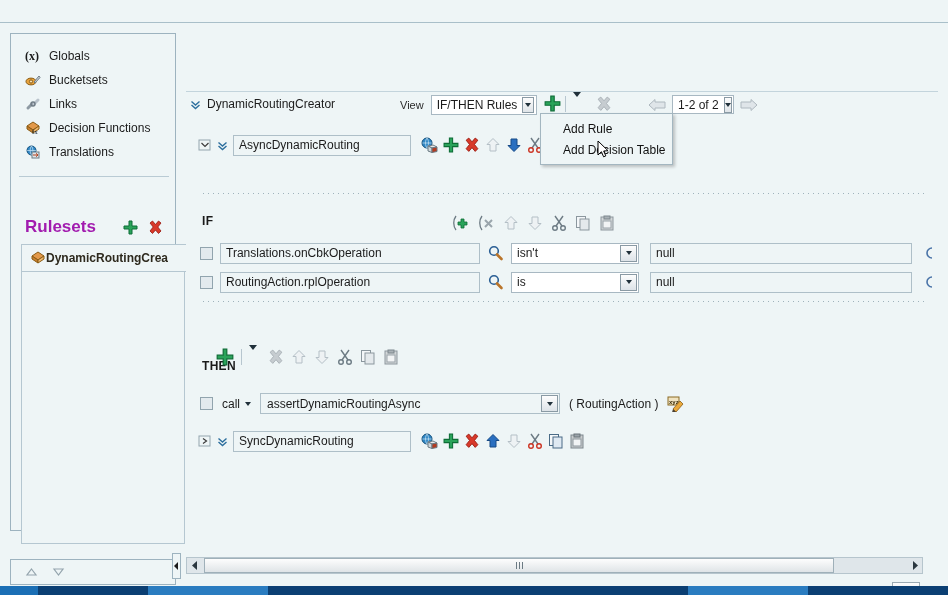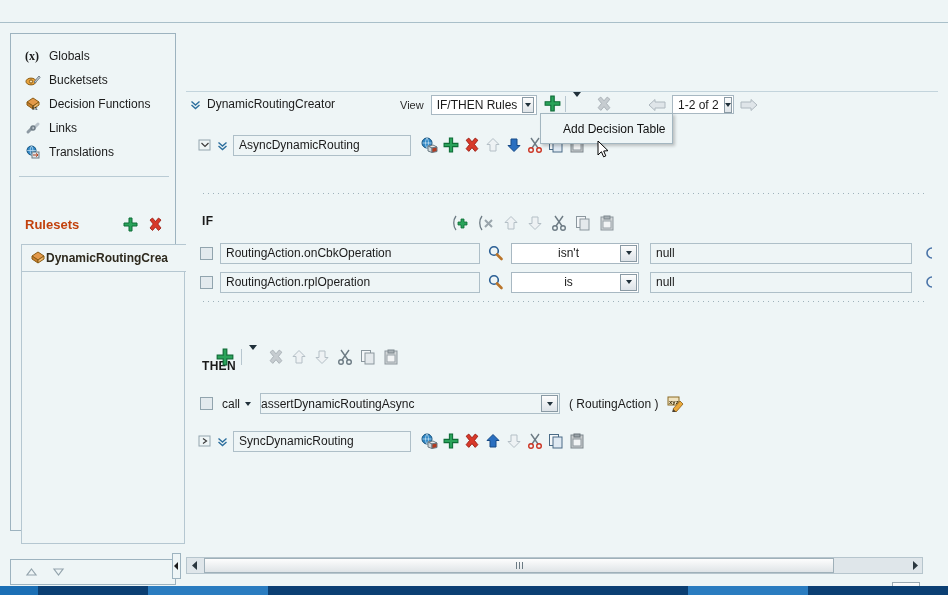--- a/index.html
+++ b/index.html
@@ -61,21 +61,21 @@
     display:flex; align-items:center; height:24px; gap:8px; cursor:default;
   }
   .navitem .lbl { font-size:12px; color:#1b1b1b; }
 
   .navdivider { position:absolute; left:8px; top:142px; width:150px; height:1px; background:#b9cbd4; }
 
   .rulesets-hdr {
     position:absolute; left:14px; top:183px; width:150px;
     display:flex; align-items:center;
   }
-  .rulesets-hdr .t { font-weight:bold; font-size:13px; color:#c2410c; }
+  .rulesets-hdr .t { font-weight:bold; font-size:17px; color:#a21caf; }
   .rulesets-hdr .sp { flex:1; }
 
   .ruleset-box {
     position:absolute; left:10px; top:210px; width:172px; height:28px;
     background:#eef5f6; border:1px solid #b5c7d1;
     display:flex; align-items:center; padding-left:8px;
     overflow:hidden;
   }
   .ruleset-box .t { font-weight:bold; font-size:12px; color:#2e2a1e; white-space:nowrap; }
 
@@ -161,32 +161,32 @@
 
   .cond-row { position:absolute; left:14px; width:738px; height:24px; display:flex; align-items:center; gap:7px; }
   .cbox { width:13px; height:13px; background:#e3eaee; border:1px solid #91a4ae; }
   .fld {
     height:21px; background:#eef5f6; border:1px solid #aebfc8;
     font-size:12px; color:#1b1b1b; display:flex; align-items:center; padding-left:5px;
   }
 
   .opcombo { width:128px; height:21px; background:#ffffff; border:1px solid #a8b8c2;
     display:flex; align-items:center; font-size:12px; color:#1b1b1b; padding-left:5px; }
-  .opcombo .cv { flex:1;text-align:center; }
+  .opcombo .cv { flex:1; }
   .opcombo .btn { width:17px; height:17px; margin-right:1px;
     background:linear-gradient(#fdfdfd,#dde3e8); border:1px solid #8a9aa4;
     display:flex;align-items:center;justify-content:center; }
 
   .then-toolbar { position:absolute; left:30px; display:flex; align-items:center; gap:7px; }
 
   .action-row { position:absolute; left:14px; display:flex; align-items:center; gap:9px; }
   .calldd { display:flex; align-items:center; gap:5px; font-size:12px; color:#1b1b1b; }
   .actioncombo {
     width:300px; height:21px; background:#eef5f6; border:1px solid #aebfc8;
-    display:flex; align-items:center; font-size:12px; color:#1b1b1b; padding-left:0;
+    display:flex; align-items:center; font-size:12px; color:#1b1b1b; padding-left:6px;
   }
   .actioncombo .cv { flex:1; }
   .actioncombo .btn { width:17px;height:17px;margin-right:1px;
     background:linear-gradient(#fdfdfd,#dde3e8); border:1px solid #8a9aa4;
     display:flex;align-items:center;justify-content:center; }
   .paren { font-size:12px; color:#1b1b1b; white-space:nowrap; }
 
   
   .hscroll {
     position:absolute; left:0; top:524px; width:737px; height:17px;
@@ -253,48 +253,48 @@
 
         <div class="navitem">
           <span class="ic">
             <svg width="16" height="14" viewBox="0 0 16 14">
               <ellipse cx="6" cy="8.5" rx="5" ry="3.4" fill="#e8a33d" stroke="#8a5c14"></ellipse>
               <path d="M9 9 L14 3 L15 4.5 L10 10 Z" fill="#cfd6db" stroke="#6c7a84"></path>
               <circle cx="6" cy="8.5" r="1.6" fill="#f6e0b2" stroke="#8a5c14"></circle>
             </svg>
           </span>
           <span class="lbl">Bucketsets</span>
+        </div>
+
+        <div class="navitem">
+          <span class="ic">
+            <svg width="16" height="14" viewBox="0 0 16 14">
+              <path d="M3 11 L7 7" stroke="#8e9aa3" stroke-width="3" stroke-linecap="round"></path>
+              <path d="M9 7 L13 3" stroke="#b9c3cb" stroke-width="3" stroke-linecap="round"></path>
+              <circle cx="8" cy="7" r="2" fill="none" stroke="#6e7b85" stroke-width="1.4"></circle>
+            </svg>
+          </span>
+          <span class="lbl">Links</span>
         </div>
 
         <div class="navitem">
           <span class="ic">
             <svg width="16" height="14" viewBox="0 0 16 14">
               <path d="M2 5 L8 1 L14 5 L8 9 Z" fill="#e3994a" stroke="#8a5c14"></path>
               <path d="M2 5 L2 8 L8 12 L8 9 Z" fill="#c97f2e" stroke="#8a5c14"></path>
               <path d="M14 5 L14 8 L8 12 L8 9 Z" fill="#f0b96f" stroke="#8a5c14"></path>
               <text x="7" y="13" font-family="Liberation Serif, serif" font-size="7" fill="#102030">fx</text>
             </svg>
           </span>
           <span class="lbl">Decision Functions</span>
         </div>
 
         <div class="navitem">
           <span class="ic">
             <svg width="16" height="14" viewBox="0 0 16 14">
-              <path d="M3 11 L7 7" stroke="#8e9aa3" stroke-width="3" stroke-linecap="round"></path>
-              <path d="M9 7 L13 3" stroke="#b9c3cb" stroke-width="3" stroke-linecap="round"></path>
-              <circle cx="8" cy="7" r="2" fill="none" stroke="#6e7b85" stroke-width="1.4"></circle>
-            </svg>
-          </span>
-          <span class="lbl">Links</span>
-        </div>
-
-        <div class="navitem">
-          <span class="ic">
-            <svg width="16" height="14" viewBox="0 0 16 14">
               <circle cx="6.5" cy="5.5" r="4.5" fill="#2f86c4" stroke="#15527e"></circle>
               <path d="M2.2 5.5 H10.8 M6.5 1 C4.6 3 4.6 8 6.5 10 M6.5 1 C8.4 3 8.4 8 6.5 10" stroke="#cfe6f5" fill="none" stroke-width="0.7"></path>
               <rect x="7" y="7" width="7" height="6" fill="#dfe6ea" stroke="#6b7a83"></rect>
               <path d="M8 10 H13 M11 8.3 L13 10 L11 11.7" stroke="#b4431f" stroke-width="1" fill="none"></path>
             </svg>
           </span>
           <span class="lbl">Translations</span>
         </div>
       </div>
 
@@ -515,21 +515,21 @@
           <svg width="16" height="16" viewBox="0 0 16 16">
             <rect x="2" y="2" width="12" height="13" fill="#d3d7d9" stroke="#8d979d"></rect>
             <rect x="5" y="1" width="6" height="3" fill="#a9b1b6" stroke="#7d878d"></rect>
             <rect x="4" y="6" width="8" height="7" fill="#f2f4f5" stroke="#9aa3a9"></rect>
           </svg>
         </span>
       </div>
 
       <div class="cond-row" style="top:208px;">
         <span class="cbox"></span>
-        <span class="fld" style="width:260px;">RoutingAction.onCbkOperation</span>
+        <span class="fld" style="width:260px;">Translations.onCbkOperation</span>
         <span class="ic">
           <svg width="17" height="16" viewBox="0 0 17 16">
             <circle cx="7" cy="6" r="4.3" fill="none" stroke="#2a5e94" stroke-width="1.6"></circle>
             <path d="M10 9.5 L14.5 14" stroke="#b9742a" stroke-width="2.6" stroke-linecap="round"></path>
           </svg>
         </span>
         <span class="opcombo">
           <span class="cv">isn't</span>
           <span class="btn">
               <span class="tri-down sm"></span>
@@ -725,20 +725,21 @@
             </svg>
         </span>
       </div>
 
       <div class="collapse-btn">
         <span class="tri-up-sm"></span>
       </div>
     </div>
 
     <div class="menu">
+      <div class="mi">Add Rule</div>
       <div class="mi">Add Decision Table</div>
     </div>
 
     <div class="cursor">
       <svg width="13" height="19" viewBox="0 0 13 19">
         <path d="M1 1 L1 15 L4.4 11.7 L6.6 16.8 L8.8 15.9 L6.7 11 L11 10.7 Z" fill="#ffffff" stroke="#000000" stroke-width="1"></path>
       </svg>
     </div>
 
   </div>

